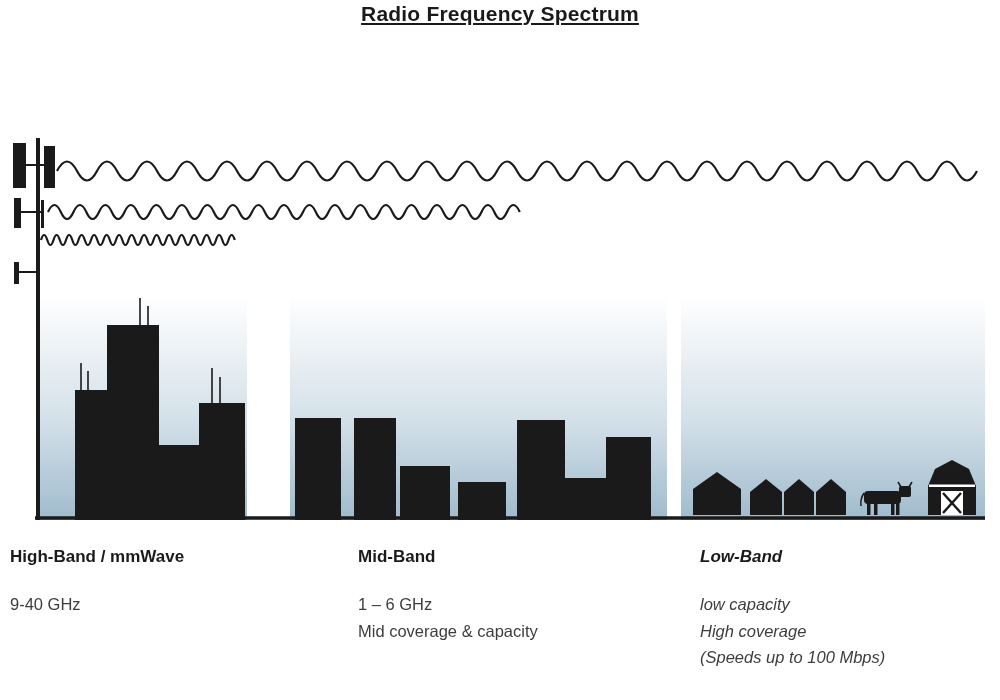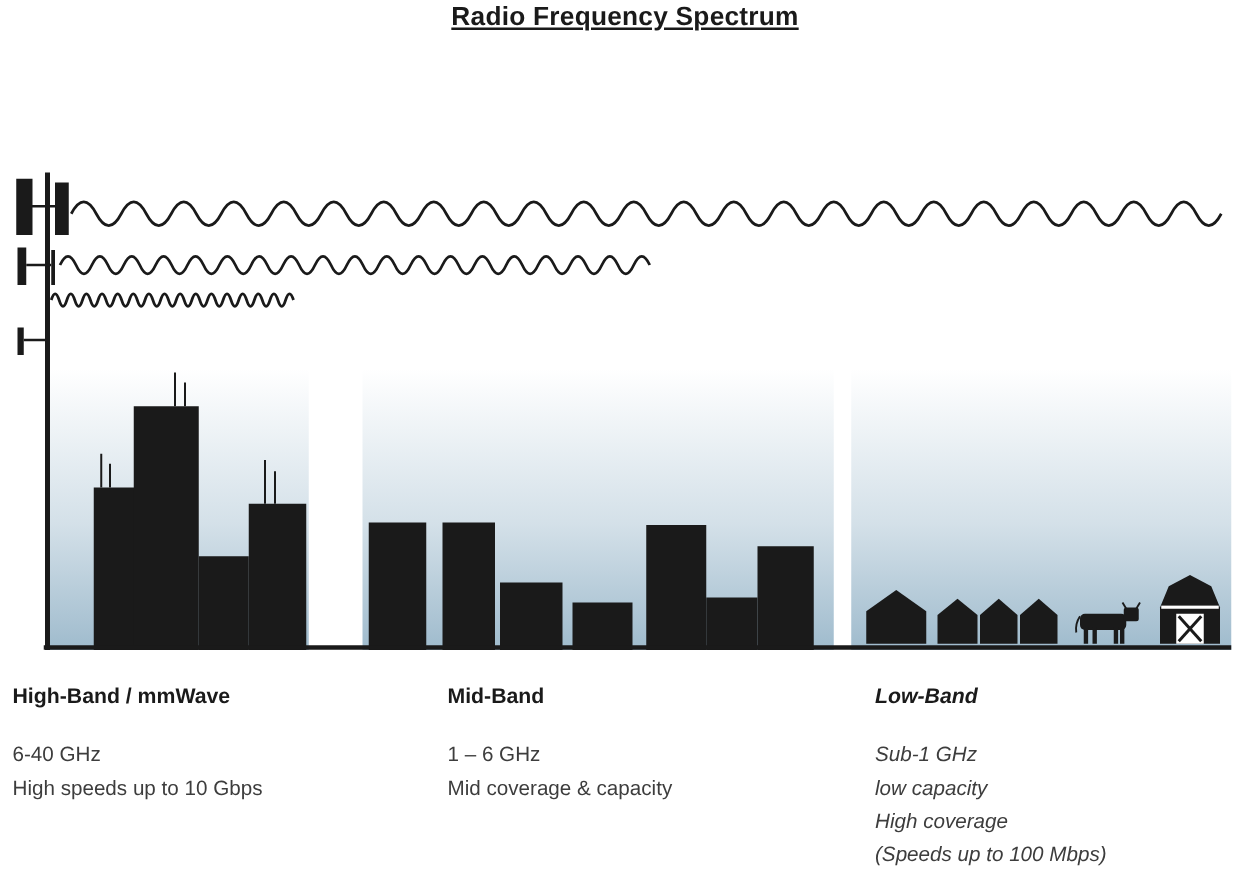--- a/index.html
+++ b/index.html
@@ -104,36 +104,34 @@
         </g>
       </g>
     <g id="g-base">
         <line x1="35" y1="518" x2="985" y2="518" stroke="#1a1a1a" stroke-width="3.5"></line>
       </g>
   </svg>
 
   <div class="caption c1">
     <div class="band-name">High-Band / mmWave</div>
     <div class="band-lines">
-      <div>6-40 GHz</div>
-      <div>High speeds up to 10 Gbps</div>
+      <div>9-40 GHz</div>
     </div>
   </div>
 
   <div class="caption c2">
     <div class="band-name">Mid-Band</div>
     <div class="band-lines">
       <div>1 – 6 GHz</div>
       <div>Mid coverage &amp; capacity</div>
     </div>
   </div>
 
   <div class="caption c3">
     <div class="band-name">Low-Band</div>
     <div class="band-lines">
-      <div>Sub-1 GHz</div>
       <div>low capacity</div>
       <div>High coverage</div>
       <div>(Speeds up to 100 Mbps)</div>
     </div>
   </div>
 
 </div>
 
 </body></html>

